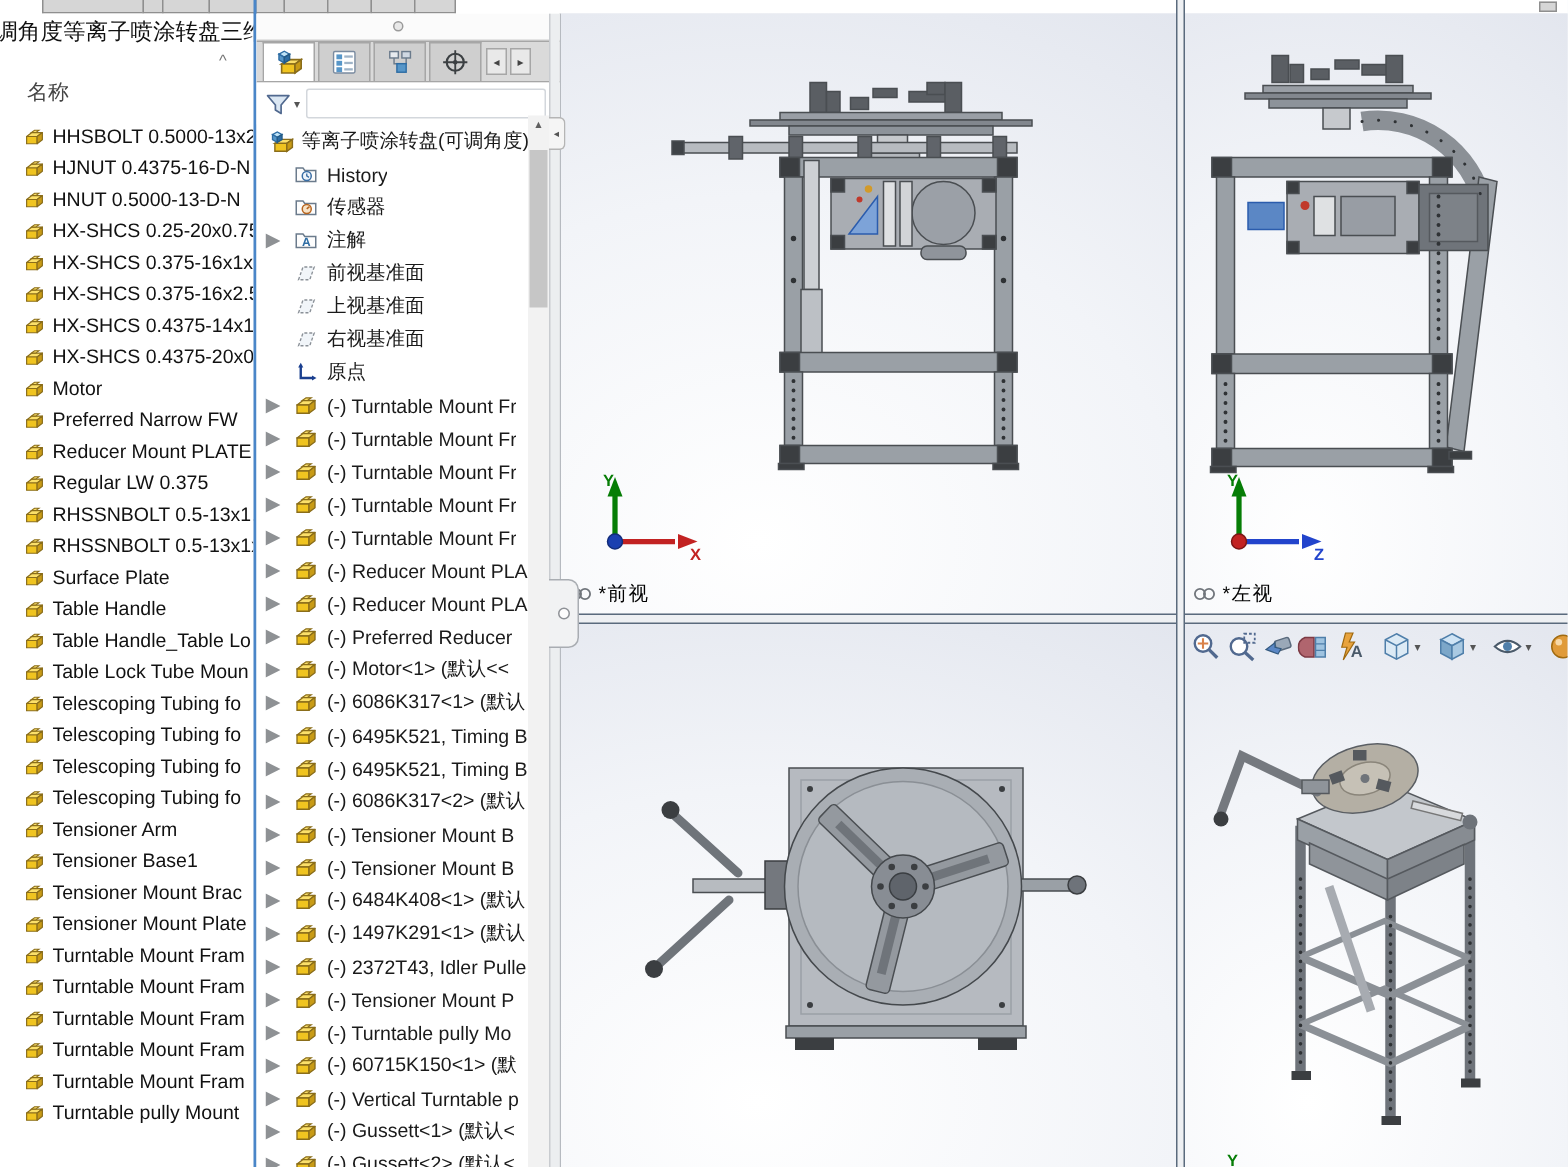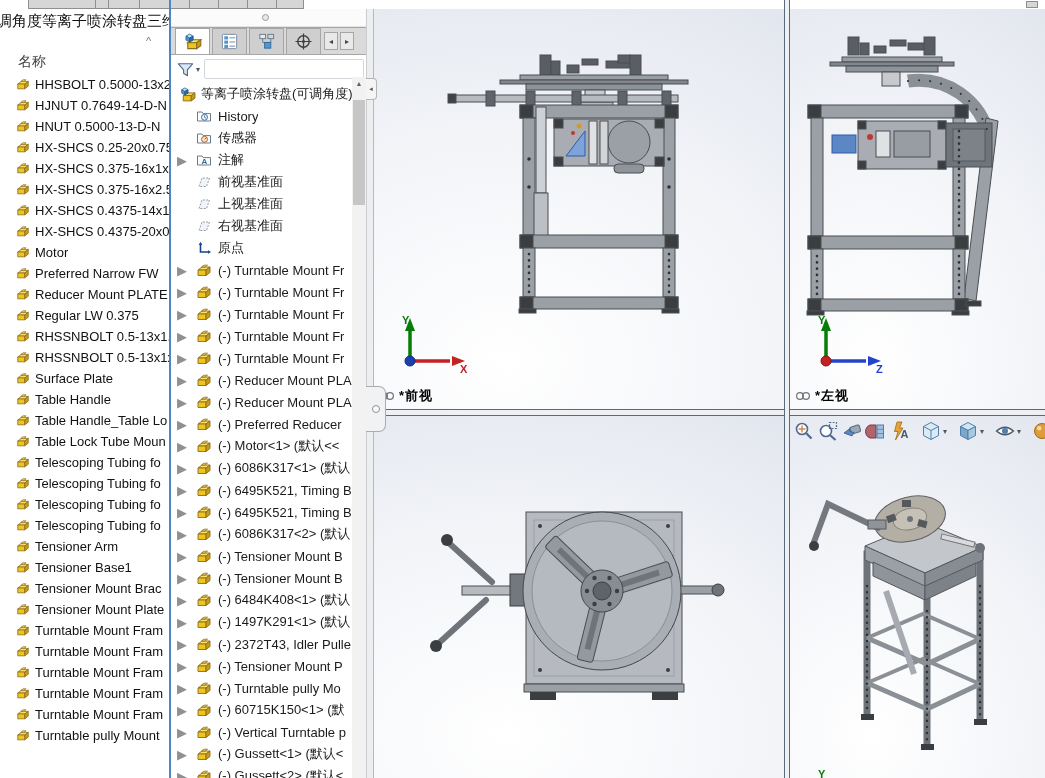--- a/index.html
+++ b/index.html
@@ -11,21 +11,21 @@
   #top-strip .cells{position:absolute;left:28px;top:0;height:9px;display:flex}
   #top-strip .cell{height:9px;background:#d6d6d6;border:1px solid #8f8f8f;border-top:none;margin-right:-1px}
   #top-strip .mini-box{position:absolute;left:1026px;top:1px;width:12px;height:7px;background:#d6d6d6;border:1px solid #8f8f8f}
 
   
   #file-panel{position:absolute;left:0;top:9px;width:169px;height:769px;background:#fff;overflow:hidden}
   #file-title{position:absolute;left:-3px;top:3px;width:175px;font-size:15px;color:#111;white-space:nowrap;overflow:hidden}
   #file-chevron{position:absolute;left:146px;top:26px;font-size:11px;color:#777}
   #file-colhdr{position:absolute;left:18px;top:44px;font-size:14px;color:#444}
   #file-list{position:absolute;left:0;top:68px;width:169px;list-style:none}
-  .f-row{height:21px;display:flex;align-items:flex-start;padding-left:16px;white-space:nowrap;overflow:hidden}
+  .f-row{height:21px;display:flex;align-items:flex-end;padding-left:16px;white-space:nowrap;overflow:hidden}
   .f-row svg{flex:0 0 14px;width:14px;height:14px;margin-right:5px}
   .f-row span{font-size:13px;color:#111;overflow:hidden;white-space:nowrap}
   #win-border{position:absolute;left:169px;top:0;width:2px;height:778px;background:#4a86c8}
 
   
   #fm-panel{position:absolute;left:171px;top:9px;width:203px;height:769px;background:#fff;border-right:1px solid #b6bac0;overflow:hidden}
   #fm-top{position:absolute;left:0;top:0;width:203px;height:18px;background:#fbfbfb;border-bottom:1px solid #e4e4e4}
   #fm-top .dot{position:absolute;left:91px;top:5px;width:7px;height:7px;border-radius:50%;background:#e8e8e8;border:1px solid #9a9a9a}
   #tabbar{position:absolute;left:0;top:18px;width:203px;height:28px;background:#dadada;border-top:1px solid #a6a6a6;border-bottom:1px solid #a6a6a6;display:flex;align-items:stretch;padding-left:4px}
   .tab{width:35px;border:1px solid #a6a6a6;border-bottom:none;margin-right:2px;display:flex;align-items:center;justify-content:center;background:#cfcfcf}
@@ -59,21 +59,21 @@
   #graphics{position:absolute;left:374px;top:9px;width:671px;height:769px;background:#e7eaf0}
   .vp{position:absolute;overflow:hidden;background:radial-gradient(150% 125% at 32% 88%, #ffffff 0%, #f2f4f8 46%, #dce0ea 100%)}
   #vp-front{left:0;top:0;width:410px;height:400px}
   #vp-left{left:416px;top:0;width:255px;height:400px}
   #vp-disc{left:0;top:407px;width:410px;height:362px}
   #vp-iso{left:416px;top:407px;width:255px;height:362px}
   .vp .drawing{position:absolute;left:0;top:0;width:100%;height:100%}
   #div-h{position:absolute;left:0;top:400px;width:671px;height:7px;background:#eef0f3;border-top:1px solid #5a6a7d;border-bottom:1px solid #5a6a7d;z-index:10}
   #div-v{position:absolute;left:410px;top:-9px;width:6px;height:778px;background:#eef0f3;border-left:1px solid #5a6a7d;border-right:1px solid #5a6a7d;z-index:11}
   .vp-label{position:absolute;left:5px;bottom:4px;display:flex;align-items:center;gap:4px}
-  .vp-label b{font-size:13px;color:#000;font-weight:bold;letter-spacing:1px}
+  .vp-label b{font-size:13px;color:#000;font-weight:normal;letter-spacing:1px}
   .triad{position:absolute;left:24px;bottom:34px;width:74px;height:62px}
   #iso-y{position:absolute;left:28px;bottom:-2px;font-size:11px;font-weight:bold;color:#067d06}
 
   
   #hud{position:absolute;left:2px;top:3px;display:flex;align-items:center;z-index:5}
   .hud-i{width:24px;height:24px;display:flex;align-items:center;justify-content:center}
   .hud-i svg{width:22px;height:22px}
   .hud-caret{font-size:8px;color:#555;margin:0 2px 0 0}
   .hud-gap{width:7px}
 </style>
@@ -152,21 +152,21 @@
     <svg>
           <use href="#i-part"></use>
         </svg>
     <span>HHSBOLT 0.5000-13x2</span>
   </li>
 
   <li class="f-row">
     <svg>
           <use href="#i-part"></use>
         </svg>
-    <span>HJNUT 0.7649-14-D-N</span>
+    <span>HJNUT 0.4375-16-D-N</span>
   </li>
 
   <li class="f-row">
     <svg>
           <use href="#i-part"></use>
         </svg>
     <span>HNUT 0.5000-13-D-N</span>
   </li>
 
   <li class="f-row">

